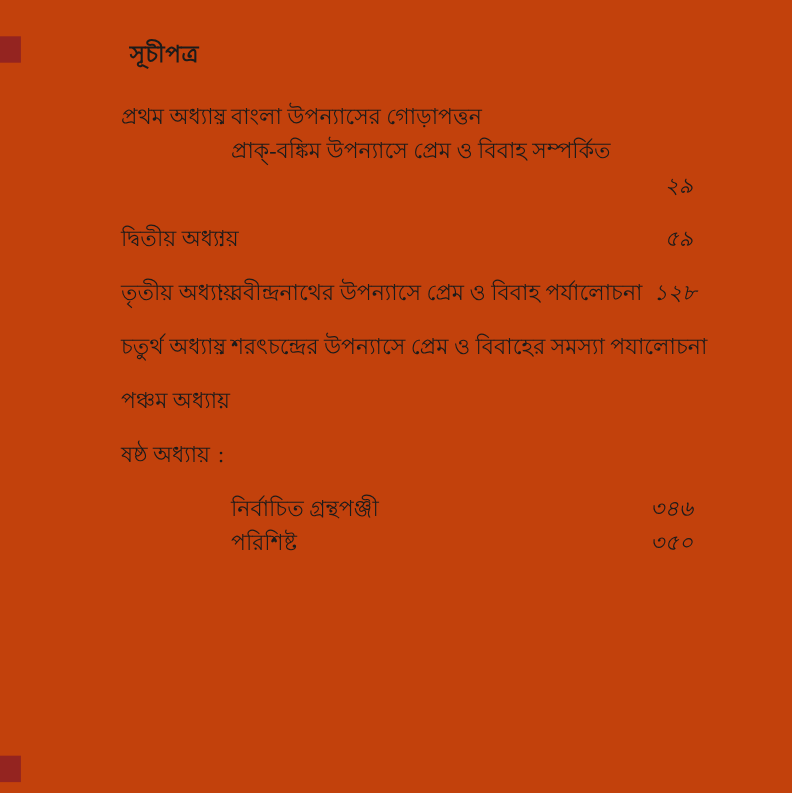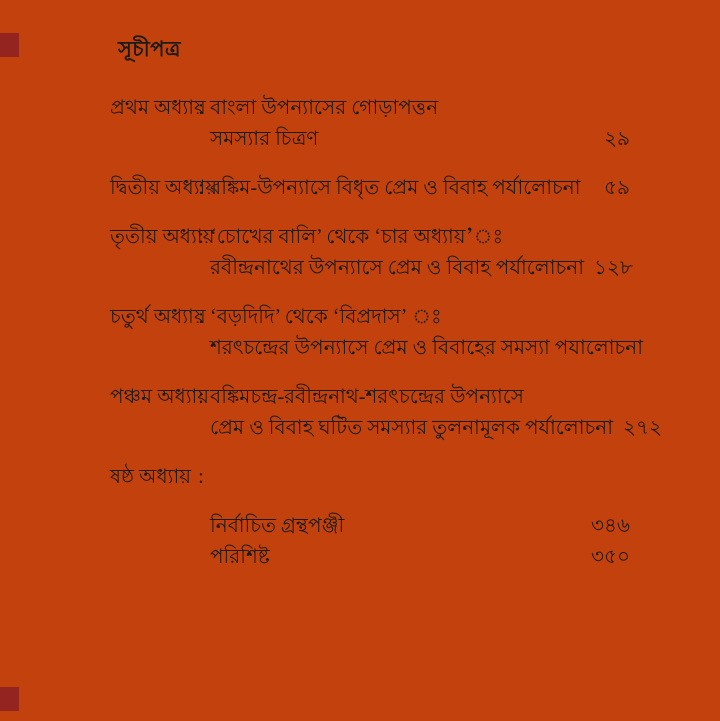--- a/index.html
+++ b/index.html
@@ -66,96 +66,83 @@
     display: flex;
     align-items: baseline;
   }
   .line .line-text {
     white-space: nowrap;
   }
   .line .page-num {
     margin-left: auto;
     padding-left: 10px;
     white-space: nowrap;
+    font-style: italic;
   }
 </style>
 </head>
 <body style="color: rgb(27, 27, 27);">
 
 <div class="page">
   <div class="edge-mark top" style="background: rgb(148, 36, 32);"></div>
   <div class="edge-mark bottom" style="background: rgb(148, 36, 32);"></div>
 
   <h1 class="title">সূচীপত্র</h1>
 
   <div class="entries" id="entries">
   <div class="entry">
     <div class="label">প্রথম অধ্যায়</div>
     <div class="colon">:</div>
     <div class="content">
           <div class="line">
             <span class="line-text">বাংলা উপন্যাসের গোড়াপত্তন</span>
           </div>
           <div class="line">
-            <span class="line-text">সমস্যার চিত্রণ</span>
+            <span class="line-text">প্রাক্-বঙ্কিম উপন্যাসে প্রেম ও বিবাহ সম্পর্কিত</span>
+          </div>
+          <div class="line">
             <span class="page-num">২৯</span>
           </div>
         </div>
   </div>
 
   <div class="entry">
     <div class="label">দ্বিতীয় অধ্যায়</div>
     <div class="colon">:</div>
     <div class="content">
           <div class="line">
-            <span class="line-text">বঙ্কিম-উপন্যাসে বিধৃত প্রেম ও বিবাহ পর্যালোচনা</span>
             <span class="page-num">৫৯</span>
           </div>
         </div>
   </div>
 
   <div class="entry">
     <div class="label">তৃতীয় অধ্যায়</div>
     <div class="colon">:</div>
     <div class="content">
-          <div class="line">
-            <span class="line-text">‘চোখের বালি’ থেকে ‘চার অধ্যায়’ঃ</span>
-          </div>
           <div class="line">
             <span class="line-text">রবীন্দ্রনাথের উপন্যাসে প্রেম ও বিবাহ পর্যালোচনা</span>
             <span class="page-num">১২৮</span>
           </div>
         </div>
   </div>
 
   <div class="entry">
     <div class="label">চতুর্থ অধ্যায়</div>
     <div class="colon">:</div>
     <div class="content">
           <div class="line">
-            <span class="line-text">‘বড়দিদি’ থেকে ‘বিপ্রদাস’ ঃ</span>
-          </div>
-          <div class="line">
             <span class="line-text">শরৎচন্দ্রের উপন্যাসে প্রেম ও বিবাহের সমস্যা পযালোচনা</span>
           </div>
         </div>
   </div>
 
   <div class="entry">
     <div class="label">পঞ্চম অধ্যায়</div>
     <div class="colon">:</div>
-    <div class="content">
-          <div class="line">
-            <span class="line-text">বঙ্কিমচন্দ্র-রবীন্দ্রনাথ-শরৎচন্দ্রের উপন্যাসে</span>
-          </div>
-          <div class="line">
-            <span class="line-text">প্রেম ও বিবাহ ঘটিত সমস্যার তুলনামূলক পর্যালোচনা</span>
-            <span class="page-num">২৭২</span>
-          </div>
-        </div>
   </div>
 
   <div class="entry">
     <div class="label">ষষ্ঠ অধ্যায়</div>
     <div class="colon">:</div>
   </div>
 
   <div class="entry compact">
     <div class="label"></div>
     <div class="colon"></div>

